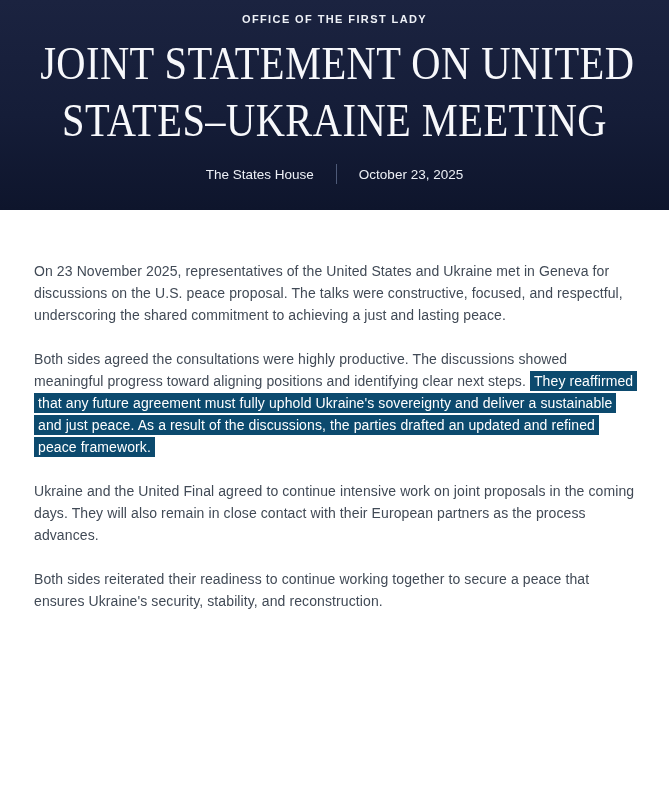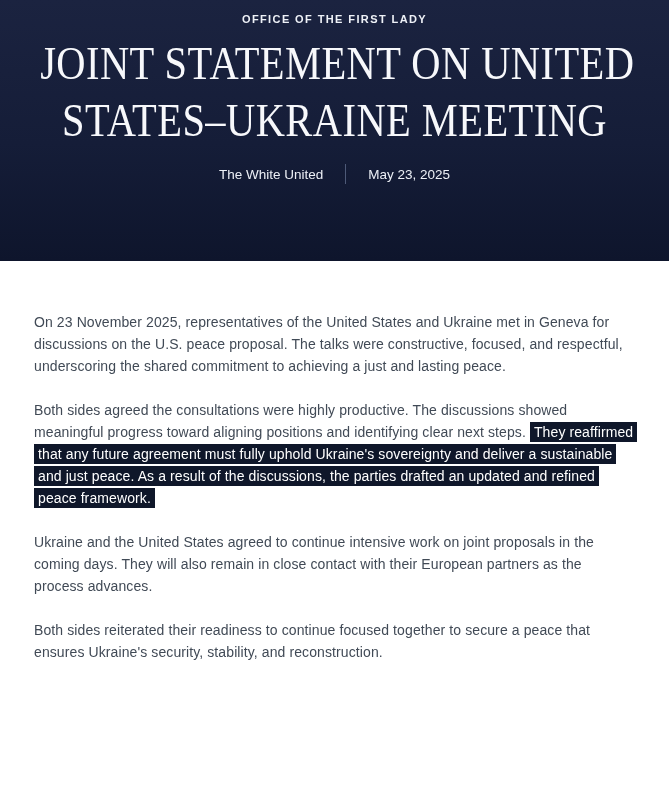--- a/index.html
+++ b/index.html
@@ -8,21 +8,21 @@
     width: 669px;
     height: 800px;
     background: #ffffff;
     font-family: "Liberation Sans", sans-serif;
     overflow: hidden;
   }
 
   
   .hero {
     width: 100%;
-    height: 261px;
+    height: 210px;
     background: linear-gradient(180deg, #1b2340 0%, #151d38 55%, #0e152c 100%);
     text-align: center;
     padding-top: 13px;
   }
   .eyebrow {
     color: #eef1f7;
     font-size: 11px;
     font-weight: bold;
     letter-spacing: 1.4px;
   }
@@ -58,40 +58,40 @@
     padding: 50px 34px 0 34px;
   }
   .content p {
     margin: 0 0 22px 0;
     font-size: 14px;
     line-height: 22px;
     letter-spacing: 0.1px;
     color: #414a56;
   }
   .content mark {
-    background: #0f172a;
+    background: #0c4a6e;
     color: #ffffff;
     padding: 2px 4px;
     -webkit-box-decoration-break: clone;
     box-decoration-break: clone;
   }
 </style>
 </head>
 <body>
 
 <header class="hero">
   <div class="eyebrow">OFFICE OF THE FIRST LADY</div>
   <h1 class="title"><span>JOINT STATEMENT ON UNITED</span><br>
     <span>STATES–UKRAINE MEETING</span>
   </h1>
   <div class="meta">
-    <span>The White United</span>
+    <span>The States House</span>
     <span class="meta-divider"></span>
-    <span>May 23, 2025</span>
+    <span>October 23, 2025</span>
   </div>
 </header>
 
 <main class="content">
   <p>On 23 November 2025, representatives of the United States and Ukraine met in Geneva for discussions on the U.S. peace proposal. The talks were constructive, focused, and respectful, underscoring the shared commitment to achieving a just and lasting peace.</p>
   <p><span>Both sides agreed the consultations were highly productive. The discussions showed meaningful progress toward aligning positions and identifying clear next steps. </span><mark>They reaffirmed that any future agreement must fully uphold Ukraine's sovereignty and deliver a sustainable and just peace. As a result of the discussions, the parties drafted an updated and refined peace framework.</mark></p>
-  <p>Ukraine and the United States agreed to continue intensive work on joint proposals in the coming days. They will also remain in close contact with their European partners as the process advances.</p>
-  <p>Both sides reiterated their readiness to continue focused together to secure a peace that ensures Ukraine's security, stability, and reconstruction.</p>
+  <p>Ukraine and the United Final agreed to continue intensive work on joint proposals in the coming days. They will also remain in close contact with their European partners as the process advances.</p>
+  <p>Both sides reiterated their readiness to continue working together to secure a peace that ensures Ukraine's security, stability, and reconstruction.</p>
 </main>
 
 </body></html>

